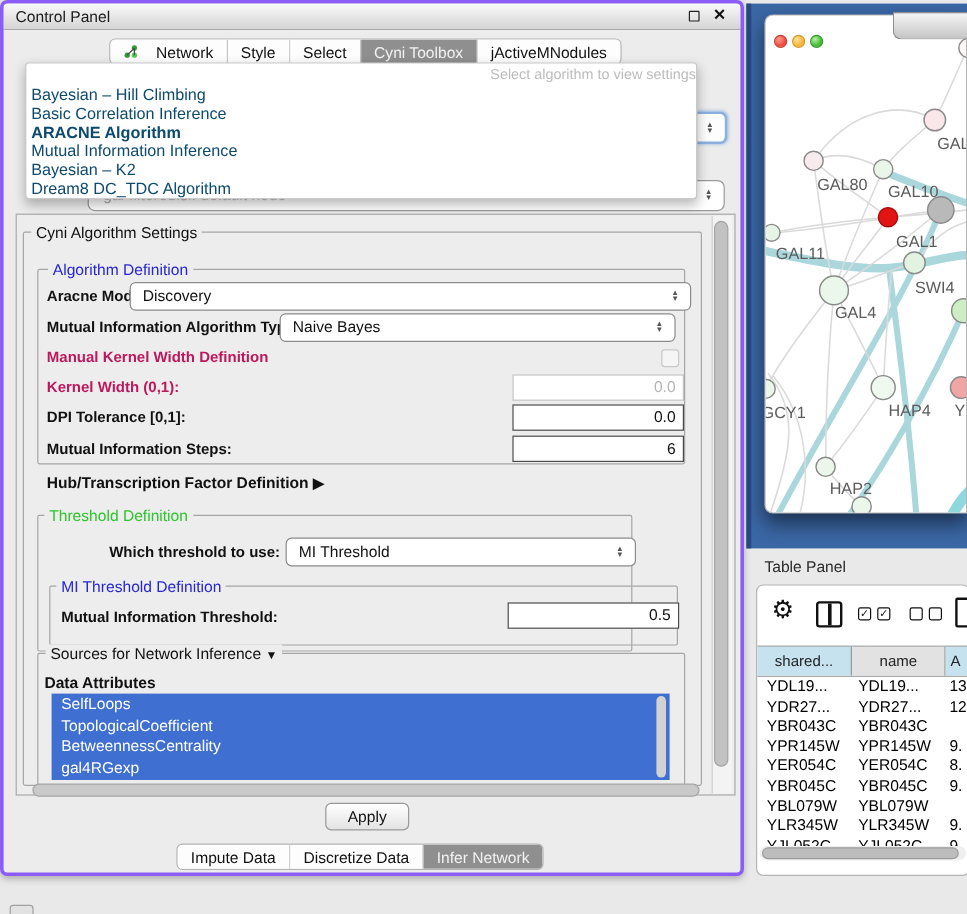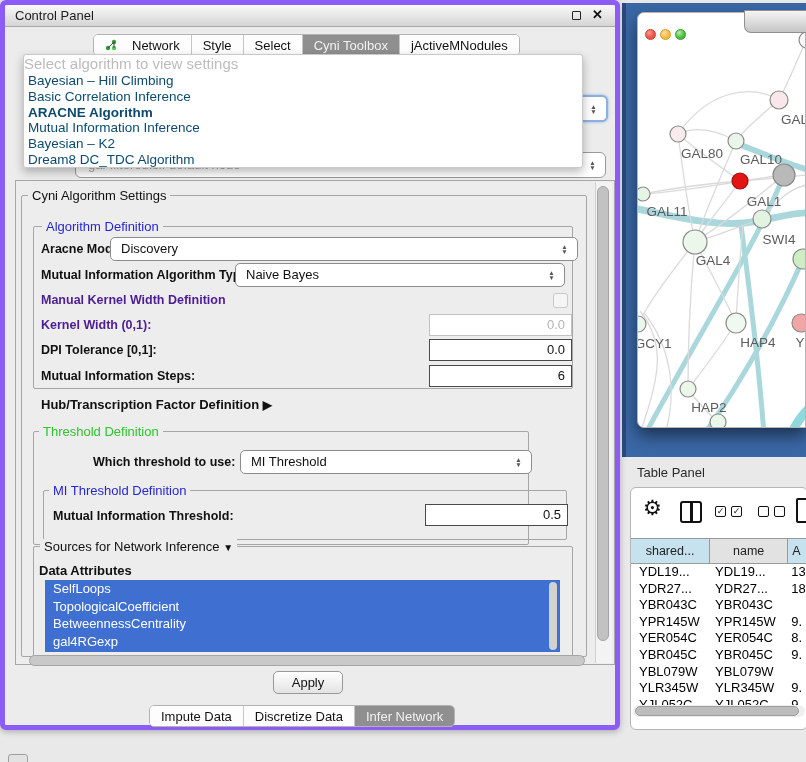--- a/index.html
+++ b/index.html
@@ -1,42 +1,42 @@
 <!DOCTYPE html>
 <html><head>
 <meta charset="utf-8">
 <style>
   * { margin:0; padding:0; box-sizing:border-box; }
   html,body { width:806px; height:762px; overflow:hidden; background:#e9e9e9;
     font-family:"Liberation Sans", sans-serif; position:relative; }
 
   
   .cp { position:absolute; left:0; top:8; width:620px; height:730px; background:#ececec;
-        border:5px solid #8b5cf6; border-radius:6px; box-shadow:0 2px 6px rgba(0,0,0,.25); }
+        border:3px solid #8b5cf6; border-radius:6px; box-shadow:0 2px 6px rgba(0,0,0,.25); }
   .cp-titlebar { position:absolute; left:0; top:0; right:0; height:22px;
         background:linear-gradient(#f9f9f9,#d5d5d5); border-bottom:1px solid #a8a8a8;
         border-radius:5px 5px 0 0; }
   .cp-title { position:absolute; left:10px; top:3px; font-size:13px; color:#1b1b1b; }
   .float-ic { position:absolute; right:34px; top:6px; width:9px; height:9px;
         border:1.6px solid #222; border-radius:1px; }
   .close-ic { position:absolute; right:12px; top:2px; font-size:13px; font-weight:bold; color:#111; }
 
   
   .tabbar { position:absolute; left:88px; top:29px; height:22px; display:flex;
         border:1px solid #b3b3b3; border-radius:5px; overflow:hidden; background:#fdfdfd; }
   .tab { display:flex; align-items:center; gap:15px; padding:0 11px; font-size:13px; color:#111;
         border-right:1px solid #c6c6c6; background:#fdfdfd; white-space:nowrap; }
   .tab:last-child { border-right:none; }
   .tab.sel { background:#8f8f8f; color:#f2f2f2; }
   .net-ic svg { display:block; }
 
   
   .dd { position:absolute; left:18px; top:49px; width:560px; height:114px; background:#ffffff;
         border:1px solid #c9c9c9; border-radius:3px; box-shadow:0 4px 10px rgba(0,0,0,.28); z-index:40; }
-  .dd-hint { height:18px; line-height:18px; text-align:left; color:#bcbcbc; font-size:15px; }
+  .dd-hint { height:18px; line-height:18px; text-align:right; color:#bcbcbc; font-size:12px; }
   .dd-item { height:15.8px; line-height:15.8px; padding-left:4px; font-size:13.5px; color:#0c4a6e; }
   .dd-item.bold { font-weight:bold; }
 
   
   .bg-combo { position:absolute; left:70px; top:147px; width:531px; height:26px; background:#fff;
         border:1px solid #9a9a9a; border-radius:6px; z-index:2; color:#a9a9a9; font-size:13px;
         line-height:24px; padding-left:12px; }
   .focus-combo { position:absolute; left:578px; top:90px; width:25px; height:27px; background:#fdfdfd;
         border:2px solid #8cb0de; border-left:none; border-radius:0 6px 6px 0;
         box-shadow:0 0 3px #8cb0de; z-index:3; }
@@ -54,21 +54,21 @@
         border:1px solid #a5a5a5; border-radius:6px; z-index:6; }
 
   
   .grp { position:absolute; border:1px solid #a6a6a6; border-radius:2px; }
   .legend { position:absolute; top:-8px; left:8px; background:#ededed; padding:0 4px;
         font-size:13px; color:#111; white-space:nowrap; }
   .legend.blue { color:#2626d2;text-align:center; }
   .legend.green { color:#2cc52c; }
 
   .flabel { position:absolute; font-size:12.5px; font-weight:bold; color:#111; white-space:nowrap; }
-  .flabel.dis { color:#4c1d95; }
+  .flabel.dis { color:#be185d; }
   .combo { position:absolute; background:#ffffff; border:1px solid #8c8c8c; border-radius:5px;
         font-size:13px; color:#111; line-height:22px; padding-left:10px; }
   .field { position:absolute; background:#fff; font-size:13px; color:#111; text-align:right;
         line-height:20px; padding-right:6px; }
   .field.lite { border:1px solid #c2c2c2; color:#b5b5b5; }
   .field.dark { border:1.5px solid #4a4a4a; }
   .checkbox { position:absolute; width:15px; height:15px; border:1px solid #c9c9c9; border-radius:3px;
         background:#f5f5f5; }
   .tri { font-size:10px; color:#111; }
 
@@ -380,21 +380,21 @@
 
   <div class="trows">
     <div class="tr">
         <span class="td c1">YDL19...</span>
         <span class="td c2">YDL19...</span>
         <span class="td c3">13</span>
       </div>
     <div class="tr">
         <span class="td c1">YDR27...</span>
         <span class="td c2">YDR27...</span>
-        <span class="td c3">18</span>
+        <span class="td c3">12</span>
       </div>
     <div class="tr">
         <span class="td c1">YBR043C</span>
         <span class="td c2">YBR043C</span>
         <span class="td c3"></span>
       </div>
     <div class="tr">
         <span class="td c1">YPR145W</span>
         <span class="td c2">YPR145W</span>
         <span class="td c3">9.</span>

